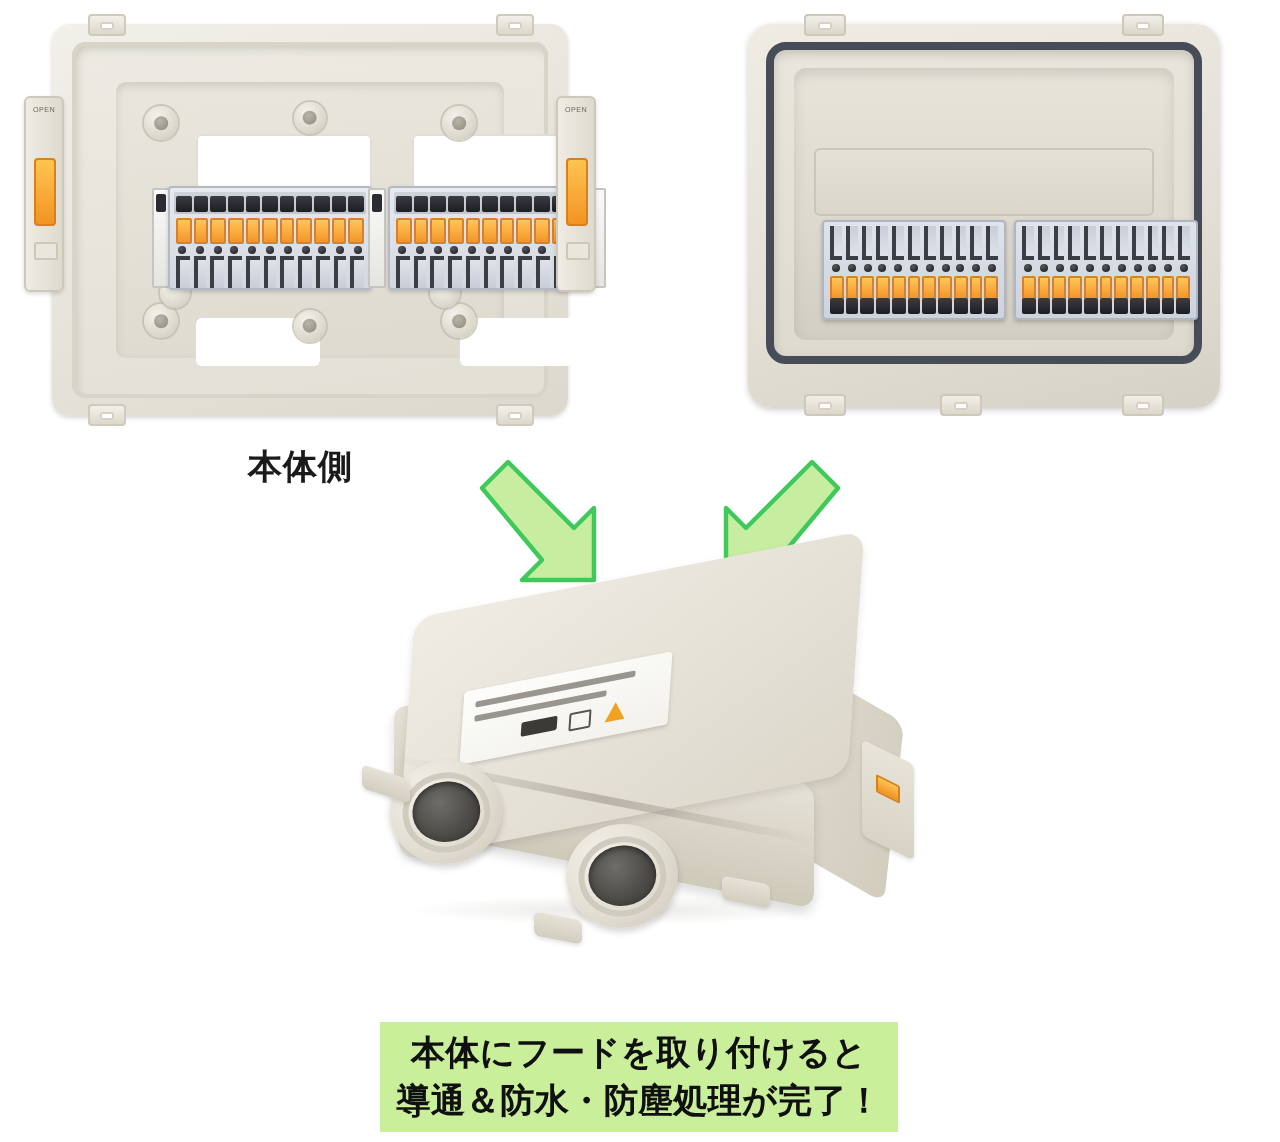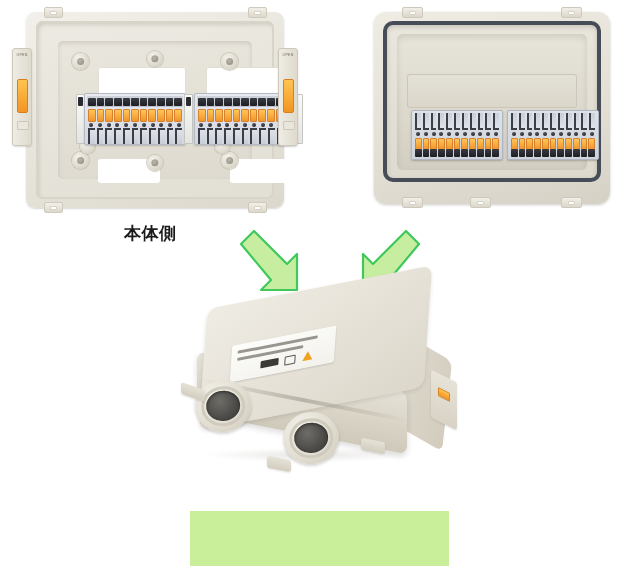--- a/index.html
+++ b/index.html
@@ -727,15 +727,17 @@
         <div class="orange"></div>
       </div>
 
       <div class="as-foot" style="left:6px;   top:106px; transform:skewY(18deg);"></div>
       <div class="as-foot" style="left:92px;  top:178px; transform:skewY(11deg);"></div>
       <div class="as-foot" style="left:186px; top:160px; transform:skewY(11deg);"></div>
     </div>
   </div>
 
   <div id="banner">
+    <div class="line">本体にフードを取り付けると</div>
+    <div class="line">導通＆防水・防塵処理が完了！</div>
   </div>
 
 </div>
 
 </body></html>

